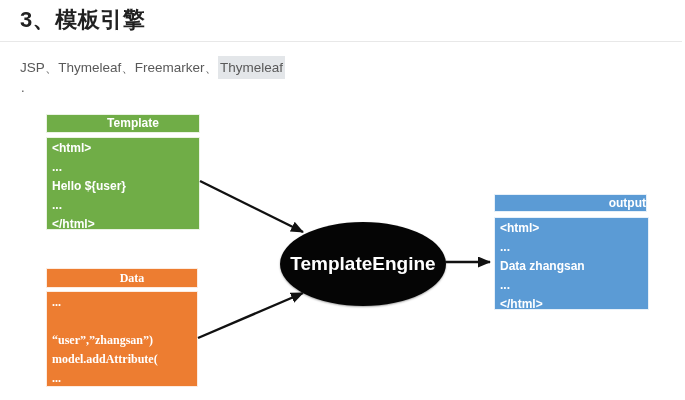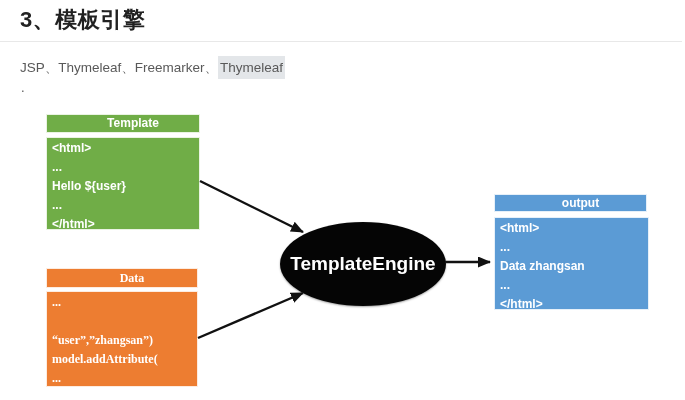--- a/index.html
+++ b/index.html
@@ -46,21 +46,21 @@
   }
   .dbox .ln { height:19px; line-height:19px; white-space:pre; overflow:hidden; }
   .box-template { left:46px; top:114px; width:154px; }
   .box-template .hdr, .box-template .bod { background:var(--green,#70ad47); }
   .box-template .bod { height:93px; }
   .box-data { left:46px; top:268px; width:152px; }
   .box-data .hdr, .box-data .bod { background:var(--orange,#ed7d31);font-family:Liberation Serif, serif; }
   .box-data .hdr { height:20px; line-height:18px; }
   .box-data .bod { margin-top:3px; height:96px; }
   .box-output { left:494px; top:194px; width:155px; }
-  .box-output .hdr { width:153px; }
+  .box-output .hdr { width:153px;text-align:right; }
   .box-output .hdr, .box-output .bod { background:var(--blue,#5b9bd5); }
   .box-output .hdr { height:18px; line-height:16px; }
   .box-output .bod { margin-top:5px; height:93px; }
   .engine {
     position:absolute; left:280px; top:222px; width:166px; height:84px;
     background:var(--engine-fill,#000000);
     border-radius:50%;
     display:flex; align-items:center; justify-content:center;
     color:#ffffff; font-size:19px; font-weight:600;
     box-shadow:0 1px 2px rgba(0,0,0,0.35);

